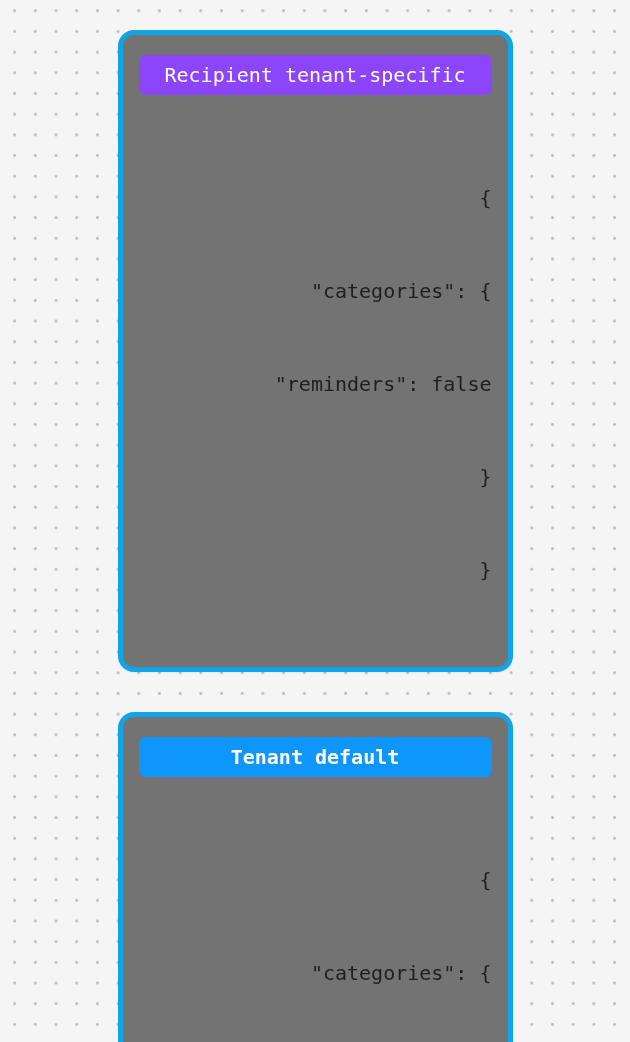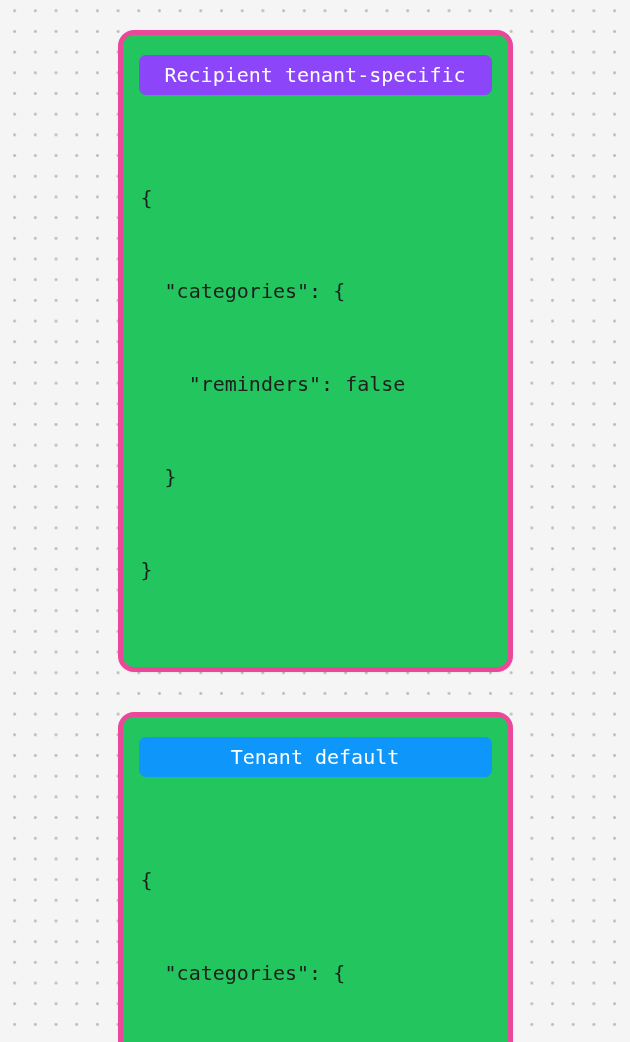--- a/index.html
+++ b/index.html
@@ -19,25 +19,26 @@
   .canvas {
     box-sizing: border-box;
     width: 630px;
     height: 1042px;
     padding-top: 30px;
   }
   .card {
     box-sizing: border-box;
     width: 395px;
     margin: 0 auto 40px auto;
-    background: #22c55e;
-    border: 5px solid #ec4899;
+    background: #737373;
+    border: 5px solid #0ea5e9;
     border-radius: 16px;
     padding: 20px 16px 19px 16px;
     box-shadow: 0 1px 2px rgba(0,0,0,0.05);
+    text-align: right;
   }
   .badge {
     height: 40px;
     border-radius: 7px;
     display: flex;
     align-items: center;
     justify-content: center;
     color: #ffffff;
     font-size: 20px;
     font-weight: 500;
@@ -67,21 +68,21 @@
     <div class="code">
       <div class="code-line">{</div>
       <div class="code-line">  "categories": {</div>
       <div class="code-line">    "reminders": false</div>
       <div class="code-line">  }</div>
       <div class="code-line">}</div>
     </div>
   </section>
 
   <section class="card">
-    <div class="badge" style="background-color: rgb(15, 150, 251);">
+    <div class="badge" style="background-color: rgb(15, 150, 251); font-weight: bold;">
       <span>Tenant default</span>
     </div>
     <div class="code">
       <div class="code-line">{</div>
       <div class="code-line">  "categories": {</div>
       
       
       
     </div>
   </section>

